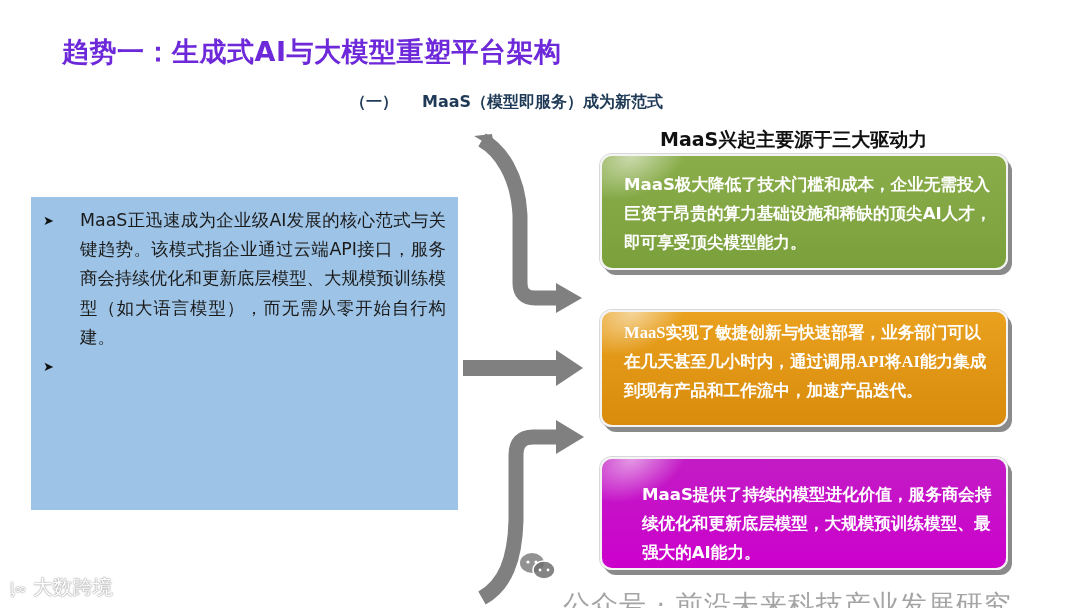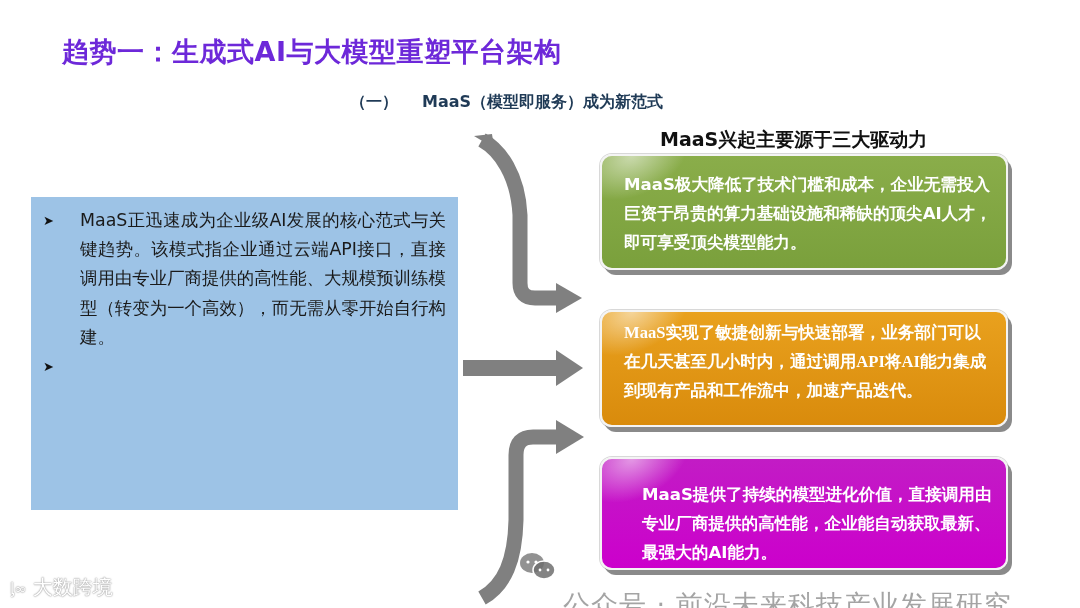--- a/index.html
+++ b/index.html
@@ -68,21 +68,21 @@
 
 <div class="subtitle">
   <span class="num">（一）</span><span>MaaS（模型即服务）成为新范式</span>
 </div>
 
 <div class="drivers-heading">MaaS兴起主要源于三大驱动力</div>
 
 <div class="left-box">
   <div class="bullet">
     <span class="marker">➤</span>
-    <span class="text">MaaS正迅速成为企业级AI发展的核心范式与关键趋势。该模式指企业通过云端API接口，直接调用由专业厂商提供的高性能、大规模预训练模型（转变为一个高效），而无需从零开始自行构建。</span>
+    <span class="text">MaaS正迅速成为企业级AI发展的核心范式与关键趋势。该模式指企业通过云端API接口，服务商会持续优化和更新底层模型、大规模预训练模型（如大语言模型），而无需从零开始自行构建。</span>
   </div>
   <div class="bullet">
     <span class="marker">➤</span>
   </div>
 </div>
 
 <svg class="arrows" width="1080" height="608">
 
   <g>
     <path d="M482 140 C 500 150, 518 175, 520 215 L 520 283 Q 520 298 535 298 L 560 298" fill="none" stroke="#808080" stroke-width="15"></path>
@@ -103,21 +103,21 @@
 
 <div class="card card-green">
   <div class="txt">MaaS极大降低了技术门槛和成本，企业无需投入巨资于昂贵的算力基础设施和稀缺的顶尖AI人才，即可享受顶尖模型能力。</div>
 </div>
 
 <div class="card card-orange">
   <div class="txt">MaaS实现了敏捷创新与快速部署，业务部门可以在几天甚至几小时内，通过调用API将AI能力集成到现有产品和工作流中，加速产品迭代。</div>
 </div>
 
 <div class="card card-magenta">
-  <div class="txt">MaaS提供了持续的模型进化价值，直接调用由专业厂商提供的高性能，企业能自动获取最新、最强大的AI能力。</div>
+  <div class="txt">MaaS提供了持续的模型进化价值，服务商会持续优化和更新底层模型，大规模预训练模型、最强大的AI能力。</div>
 </div>
 
 <svg class="wm-icon" width="40" height="30">
   <ellipse cx="14" cy="11" rx="12" ry="10" fill="rgba(110,110,110,0.75)"></ellipse>
   <ellipse cx="26" cy="18" rx="11" ry="9" fill="rgba(110,110,110,0.85)" stroke="#fff" stroke-width="1.5"></ellipse>
   <circle cx="10" cy="10" r="1.6" fill="#fff"></circle>
     <circle cx="18" cy="10" r="1.6" fill="#fff"></circle>
   <circle cx="22" cy="18" r="1.4" fill="#fff"></circle>
     <circle cx="30" cy="18" r="1.4" fill="#fff"></circle>
 </svg>

